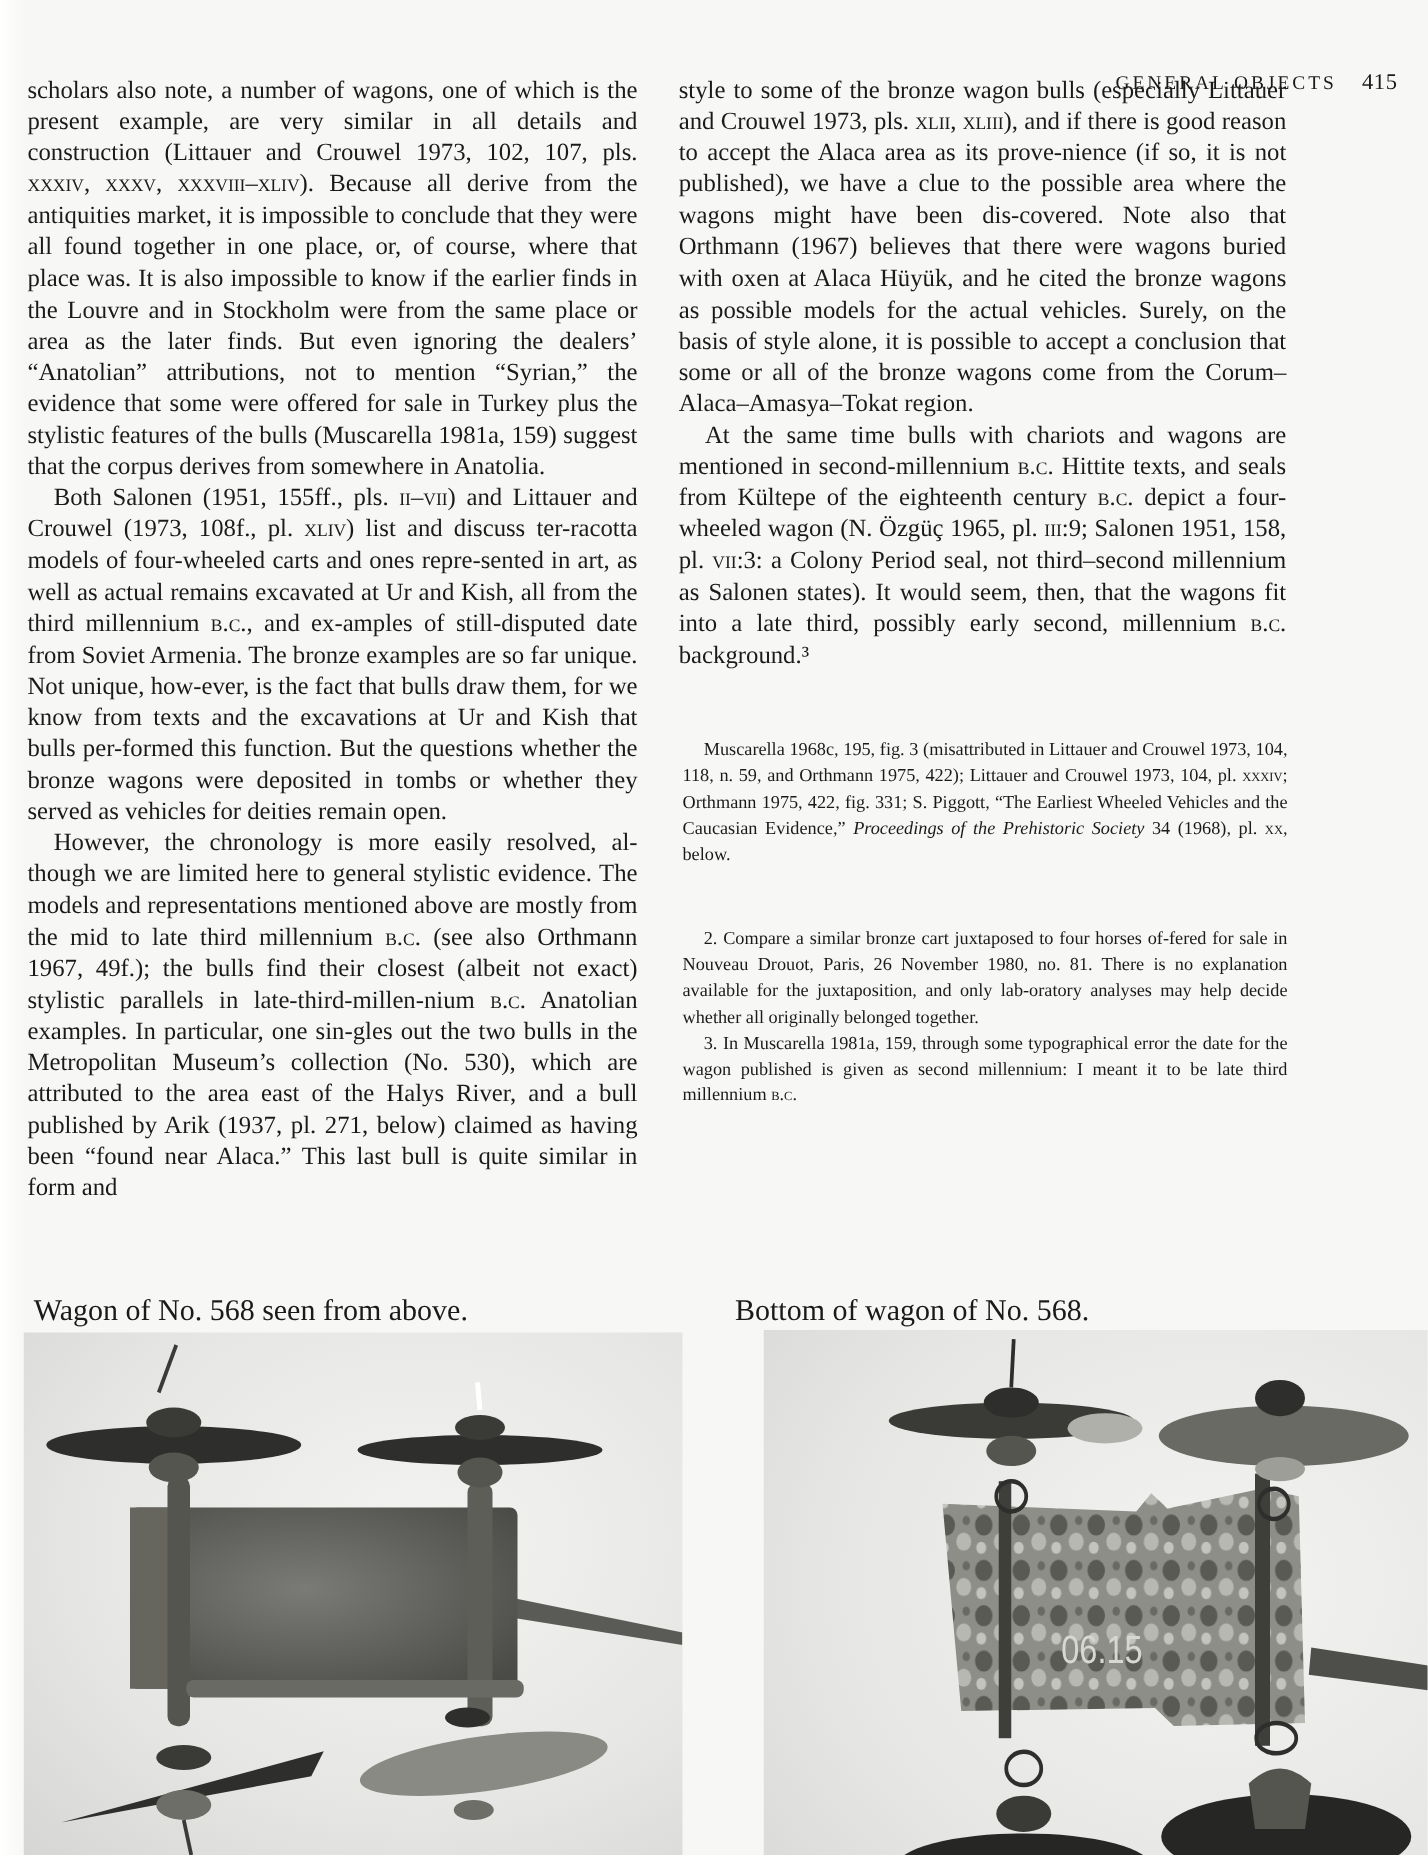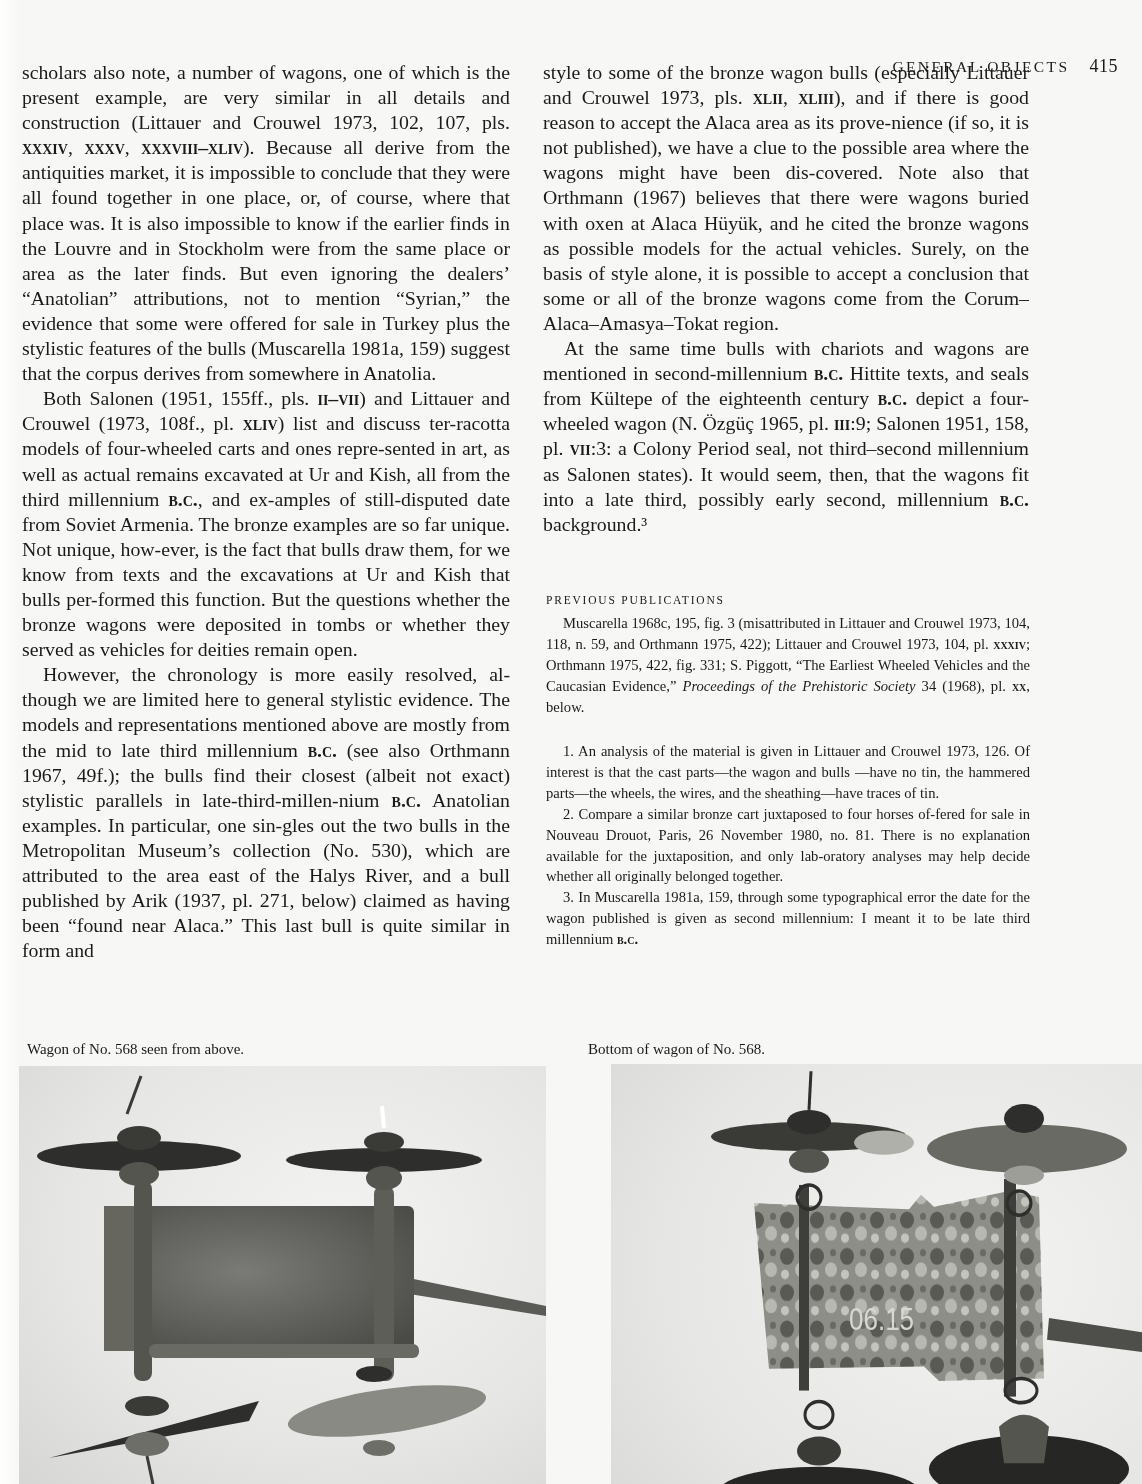--- a/index.html
+++ b/index.html
@@ -25,37 +25,37 @@
   .column {
     position: absolute; top: 60px;
     font-size: 19.8px; line-height: 25.1px;
     text-align: justify; hyphens: manual;
   }
   .col-left { left: 22px; width: 488px; }
   .col-right { left: 543px; width: 486px; }
   .column p { margin: 0; }
   .column p.indent { text-indent: 21px; }
 
-  .sc { font-variant: small-caps; font-weight: bold; }
+  .sc { font-variant: small-caps; }
 
   .section-head {
     font-size: 11.5px; letter-spacing: 1.8px; text-transform: uppercase;
     margin: 0 0 2px 0;
   }
   .small-block {
     position: absolute; left: 546px; width: 484px;
     font-size: 14.6px; line-height: 20.9px; text-align: justify;
   }
   .small-block p { margin: 0; }
   .small-block p.indent { text-indent: 17px; }
   .prev-pubs { top: 590px; }
   .notes { top: 741px; }
 
   .caption {
-    position: absolute; font-size: 15px; line-height: 22px;
+    position: absolute; font-size: 24px; line-height: 22px;
   }
   .caption-left { left: 27px; top: 1038px; }
   .caption-right { left: 588px; top: 1038px; }
 
   .photo {
     position: absolute; overflow: hidden;
     background: radial-gradient(ellipse at 60% 40%, #f3f3f1 0%, #e6e6e4 60%, #d6d6d4 100%);
   }
   .photo-left { left: 19px; top: 1066px; width: 527px; height: 418px; }
   .photo-right { left: 611px; top: 1064px; width: 547px; height: 508px; padding-left: 48px; }
@@ -76,26 +76,24 @@
   <p class="indent">Both Salonen (1951, 155ff., pls. <span class="sc"><span class="sc">ii</span>–vii</span>) and Littauer and Crouwel (1973, 108f., pl. <span class="sc">xliv</span>) list and discuss ter-racotta models of four-wheeled carts and ones repre-sented in art, as well as actual remains excavated at Ur and Kish, all from the third millennium <span class="sc">b.c.</span>, and ex-amples of still-disputed date from Soviet Armenia. The bronze examples are so far unique. Not unique, how-ever, is the fact that bulls draw them, for we know from texts and the excavations at Ur and Kish that bulls per-formed this function. But the questions whether the bronze wagons were deposited in tombs or whether they served as vehicles for deities remain open.</p>
   <p class="indent">However, the chronology is more easily resolved, al-though we are limited here to general stylistic evidence. The models and representations mentioned above are mostly from the mid to late third millennium <span class="sc">b.c.</span> (see also Orthmann 1967, 49f.); the bulls find their closest (albeit not exact) stylistic parallels in late-third-millen-nium <span class="sc">b.c.</span> Anatolian examples. In particular, one sin-gles out the two bulls in the Metropolitan Museum’s collection (No. 530), which are attributed to the area east of the Halys River, and a bull published by Arik (1937, pl. 271, below) claimed as having been “found near Alaca.” This last bull is quite similar in form and</p>
 </div>
 
 <div class="column col-right">
   <p>style to some of the bronze wagon bulls (especially Littauer and Crouwel 1973, pls. <span class="sc">xlii</span>, <span class="sc">xliii</span>), and if there is good reason to accept the Alaca area as its prove-nience (if so, it is not published), we have a clue to the possible area where the wagons might have been dis-covered. Note also that Orthmann (1967) believes that there were wagons buried with oxen at Alaca Hüyük, and he cited the bronze wagons as possible models for the actual vehicles. Surely, on the basis of style alone, it is possible to accept a conclusion that some or all of the bronze wagons come from the Corum–Alaca–Amasya–Tokat region.</p>
   <p class="indent">At the same time bulls with chariots and wagons are mentioned in second-millennium <span class="sc">b.c.</span> Hittite texts, and seals from Kültepe of the eighteenth century <span class="sc">b.c.</span> depict a four-wheeled wagon (N. Özgüç 1965, pl. <span class="sc">iii</span>:9; Salonen 1951, 158, pl. <span class="sc">vii</span>:3: a Colony Period seal, not third–second millennium as Salonen states). It would seem, then, that the wagons fit into a late third, possibly early second, millennium <span class="sc">b.c.</span> background.³</p>
 </div>
 
 <div class="small-block prev-pubs">
-  <div class="section-head">PREVIOUS PUBLICATIONS</div>
   <p class="indent"><span>Muscarella 1968c, 195, fig. 3 (misattributed in Littauer and Crouwel 1973, 104, 118, n. 59, and Orthmann 1975, 422); Littauer and Crouwel 1973, 104, pl. <span class="sc">xxxiv</span>; Orthmann 1975, 422, fig. 331; S. Piggott, “The Earliest Wheeled Vehicles and the Caucasian Evidence,” </span><em>Proceedings of the Prehistoric Society</em><span> 34 (1968), pl. <span class="sc">xx</span>, below.</span></p>
 </div>
 
 <div class="small-block notes">
-  <p class="indent">1. An analysis of the material is given in Littauer and Crouwel 1973, 126. Of interest is that the cast parts—the wagon and bulls —have no tin, the hammered parts—the wheels, the wires, and the sheathing—have traces of tin.</p>
   <p class="indent">2. Compare a similar bronze cart juxtaposed to four horses of-fered for sale in Nouveau Drouot, Paris, 26 November 1980, no. 81. There is no explanation available for the juxtaposition, and only lab-oratory analyses may help decide whether all originally belonged together.</p>
   <p class="indent">3. In Muscarella 1981a, 159, through some typographical error the date for the wagon published is given as second millennium: I meant it to be late third millennium <span class="sc">b.c.</span></p>
 </div>
 
 <div class="caption caption-left">Wagon of No. 568 seen from above.</div>
 <div class="caption caption-right">Bottom of wagon of No. 568.</div>
 
 <div class="photo photo-left">
   <svg viewBox="0 0 527 418" preserveAspectRatio="none">
     <defs>

